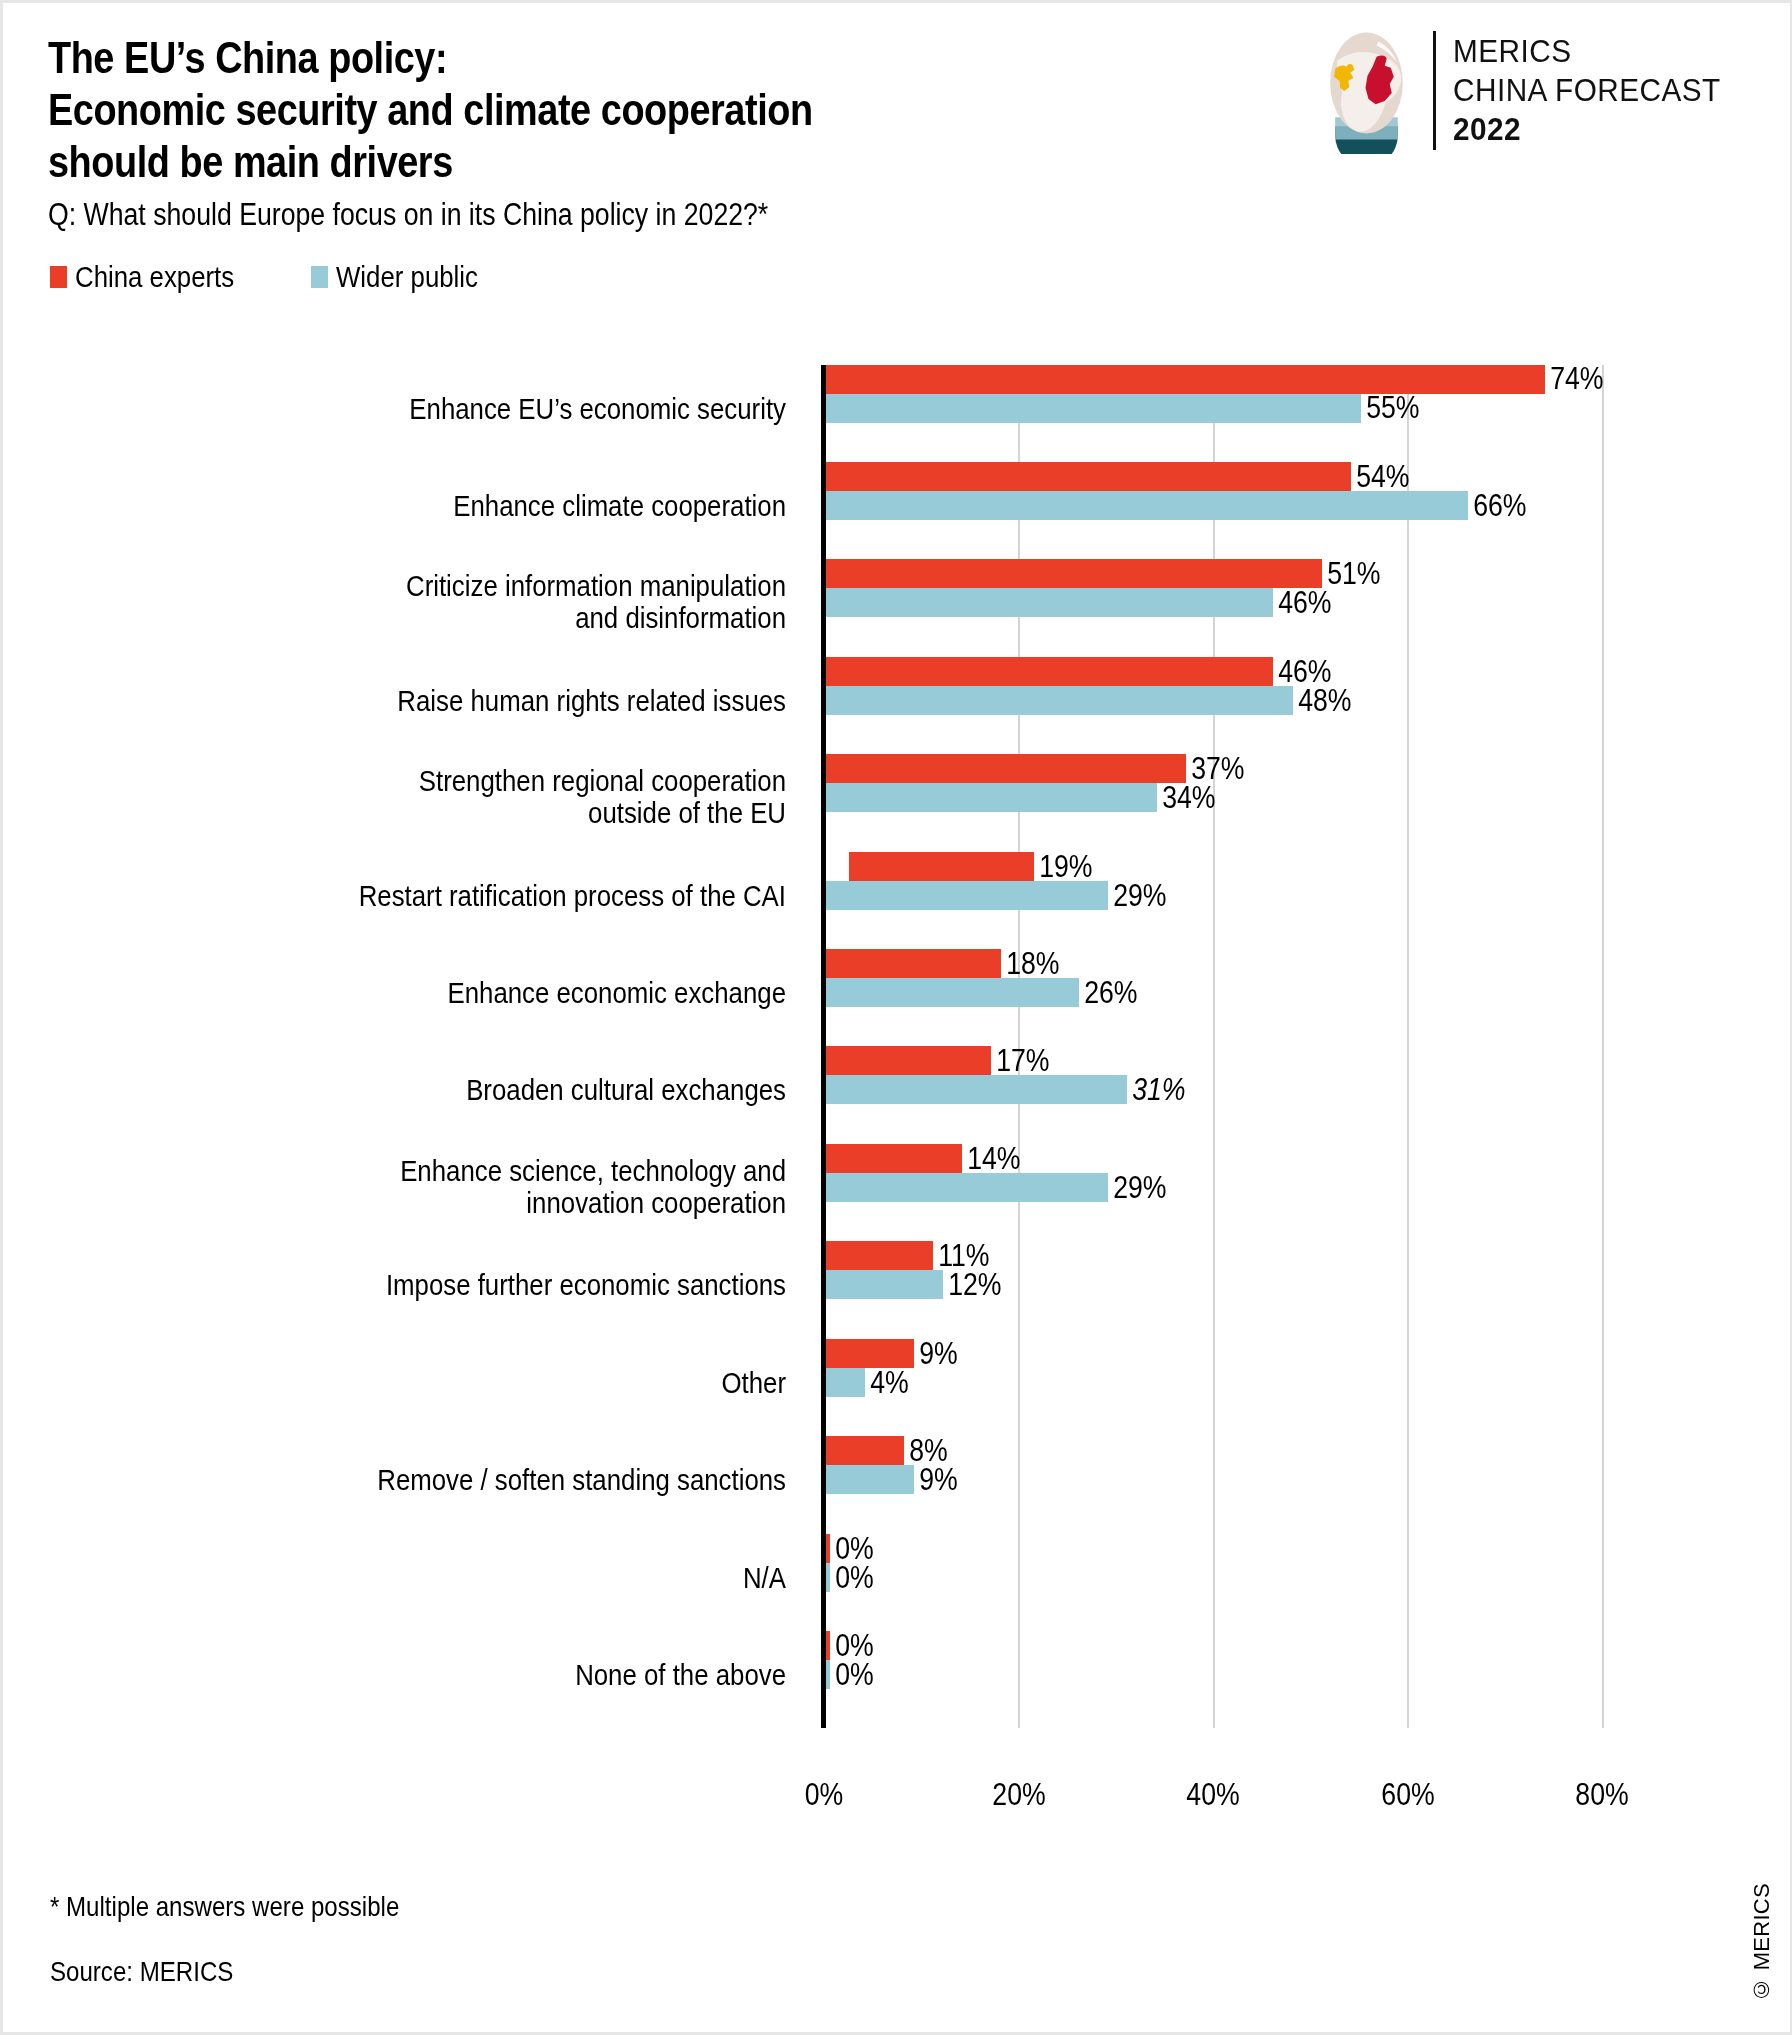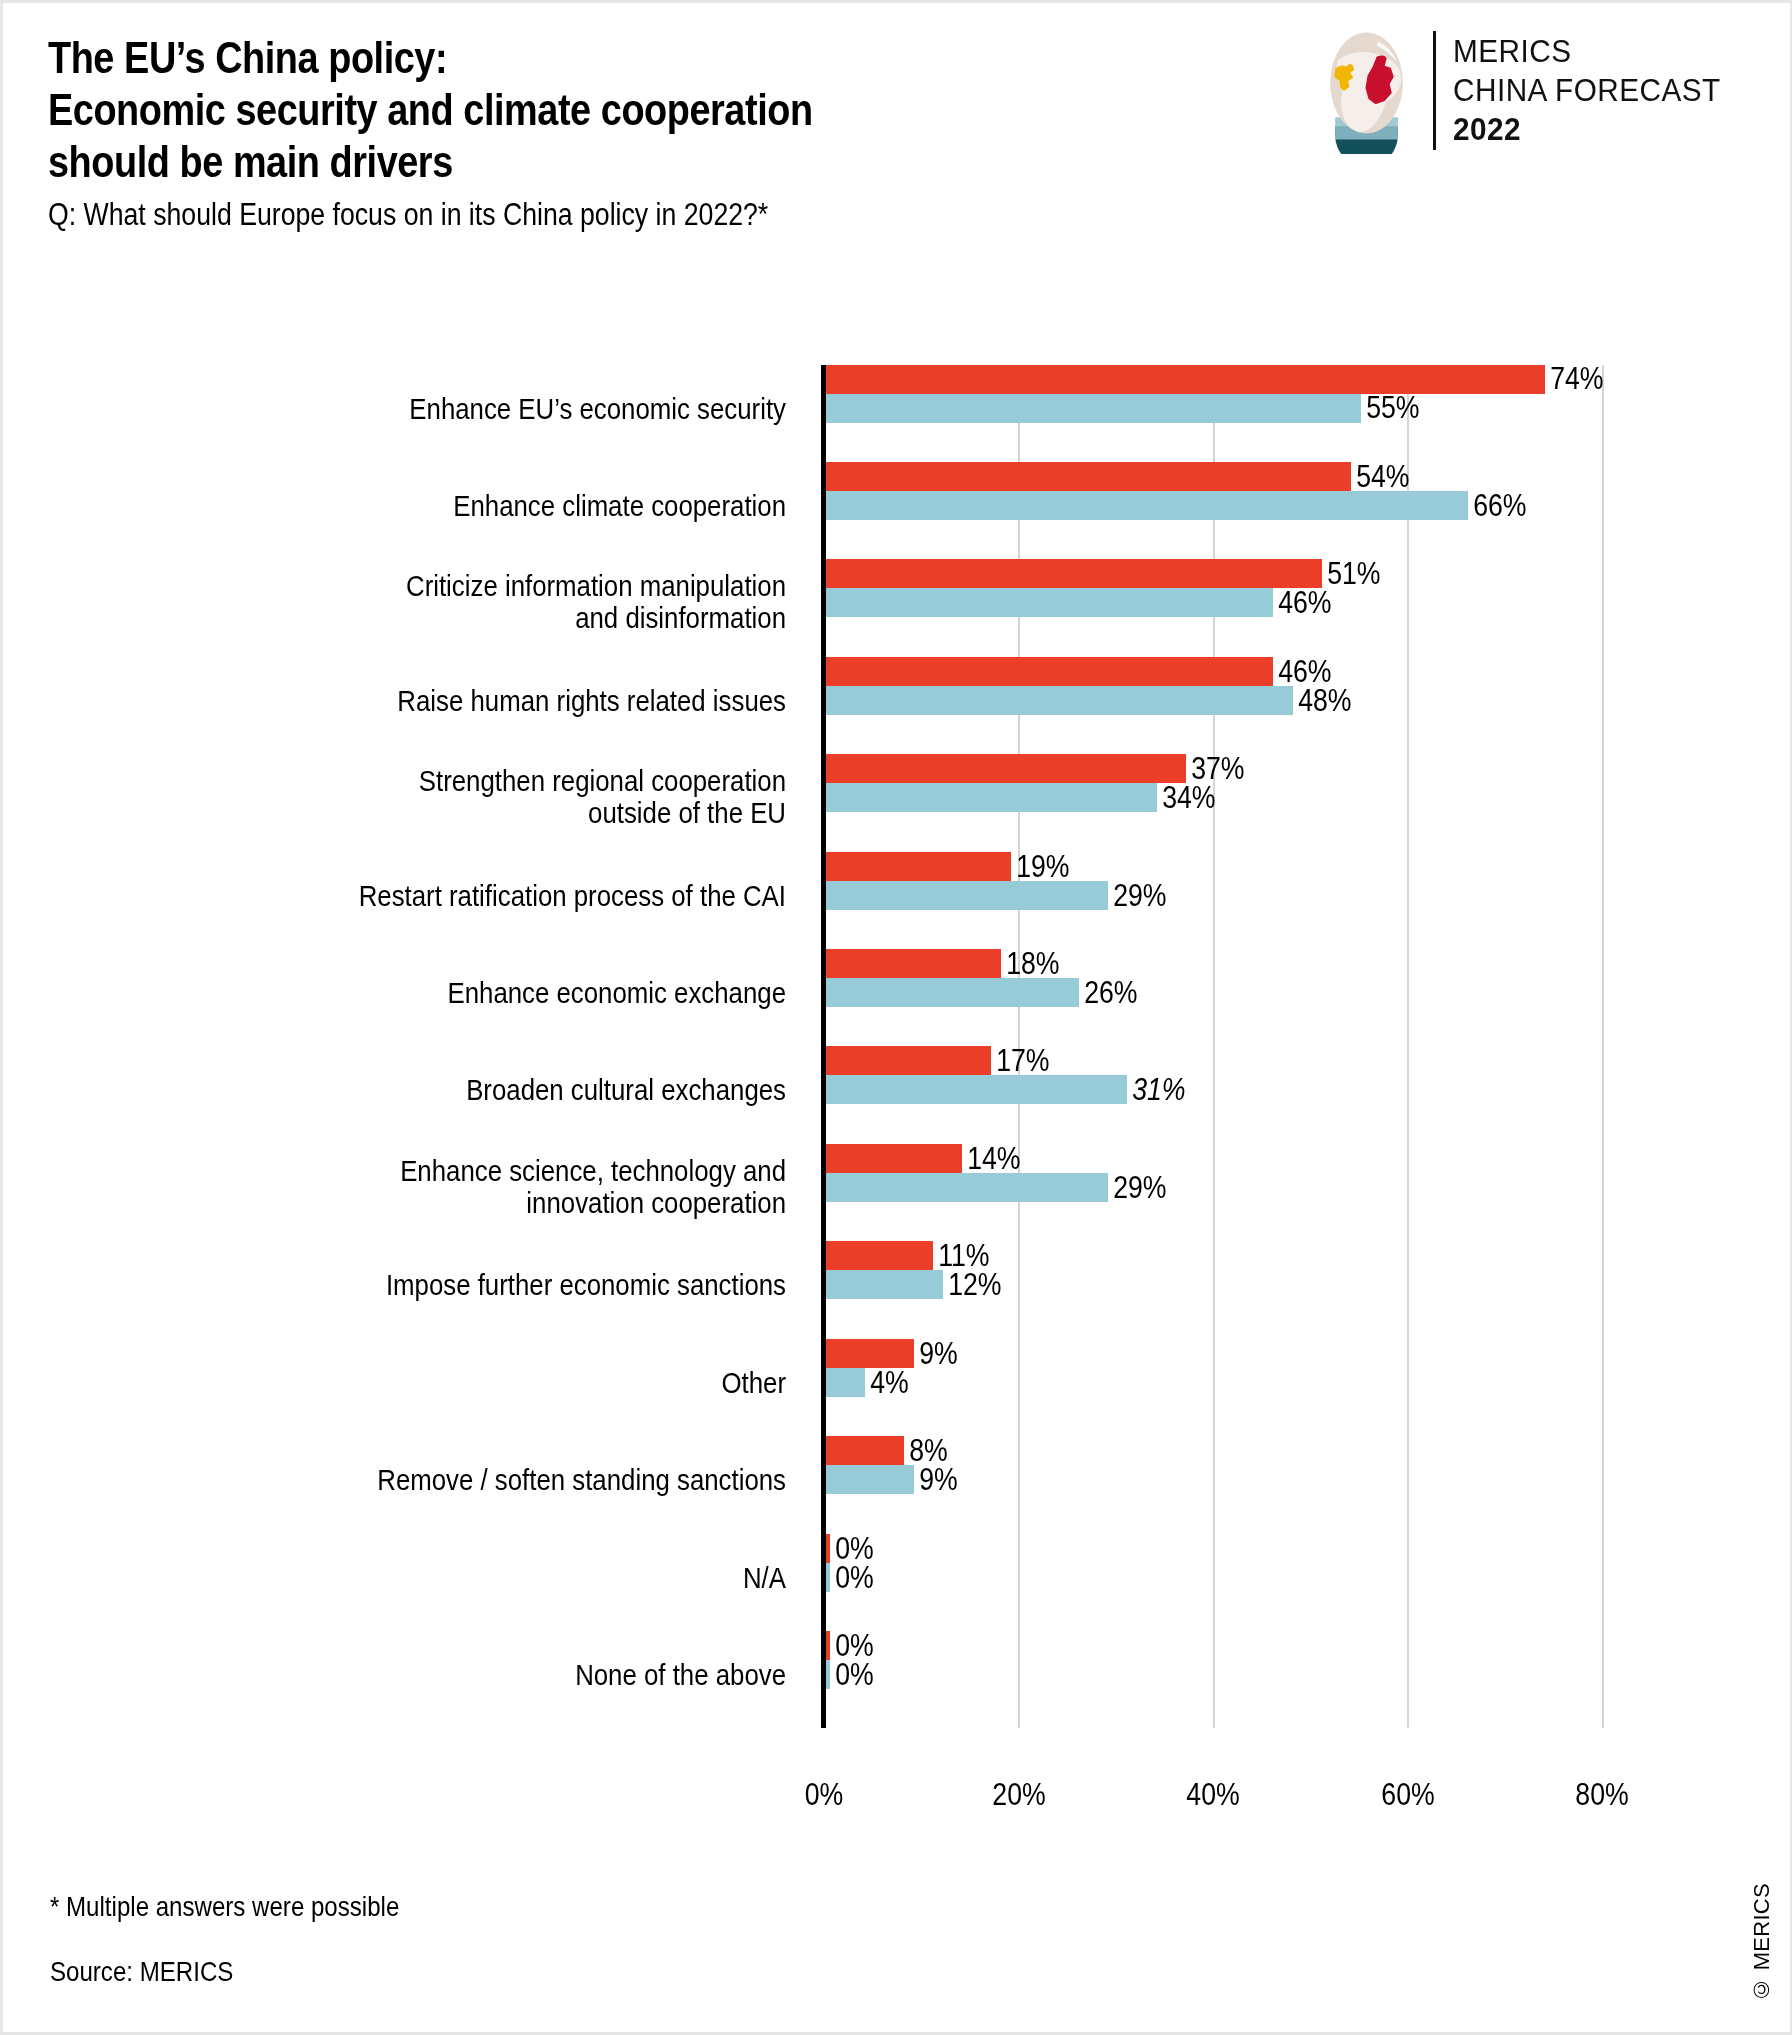--- a/index.html
+++ b/index.html
@@ -269,20 +269,30 @@
       </svg>
     </div>
     <div class="logo-divider"></div>
     <div class="logo-text">
       <div class="logo-line1">MERICS</div>
       <div class="logo-line2">CHINA FORECAST</div>
       <div class="logo-year">2022</div>
     </div>
   </div>
 
+  <div class="legend">
+      <div class="legend-item">
+        <span class="legend-swatch" style="background: rgb(235, 62, 40);"></span>
+        <span class="legend-label">China experts</span>
+      </div>
+      <div class="legend-item">
+        <span class="legend-swatch" style="background: rgb(151, 203, 215);"></span>
+        <span class="legend-label">Wider public</span>
+      </div>
+    </div>
 
   <div class="chart">
     <div class="plot">
         <div class="gridline" style="left: 194px;"></div>
         <div class="gridline" style="left: 389px;"></div>
         <div class="gridline" style="left: 583px;"></div>
         <div class="gridline" style="left: 778px;"></div>
       </div>
     <div class="axis-line"></div>
     <div id="rows">
@@ -338,21 +348,21 @@
             <div class="bar experts" style="width: 360px;"></div>
             <span class="bar-value" style="left: 360px;">37%</span>
           </div>
           <div class="bar-wrap" style="top: 29px; width: 331px;">
             <div class="bar public" style="width: 331px;"></div>
             <span class="bar-value" style="left: 331px;">34%</span>
           </div>
         </div>
         <div class="row" style="top: 495px;">
           <div class="cat-label" style="top: 28px;">Restart ratification process of the CAI</div>
-          <div class="bar-wrap" style="top: 0px; width: 185px;">
+          <div class="bar-wrap" style="top: 0px; width: 185px; margin-left: 23px;">
             <div class="bar experts" style="width: 185px;"></div>
             <span class="bar-value" style="left: 185px;">19%</span>
           </div>
           <div class="bar-wrap" style="top: 29px; width: 282px;">
             <div class="bar public" style="width: 282px;"></div>
             <span class="bar-value" style="left: 282px;">29%</span>
           </div>
         </div>
         <div class="row" style="top: 592px;">
           <div class="cat-label" style="top: 28px;">Enhance economic exchange</div>

